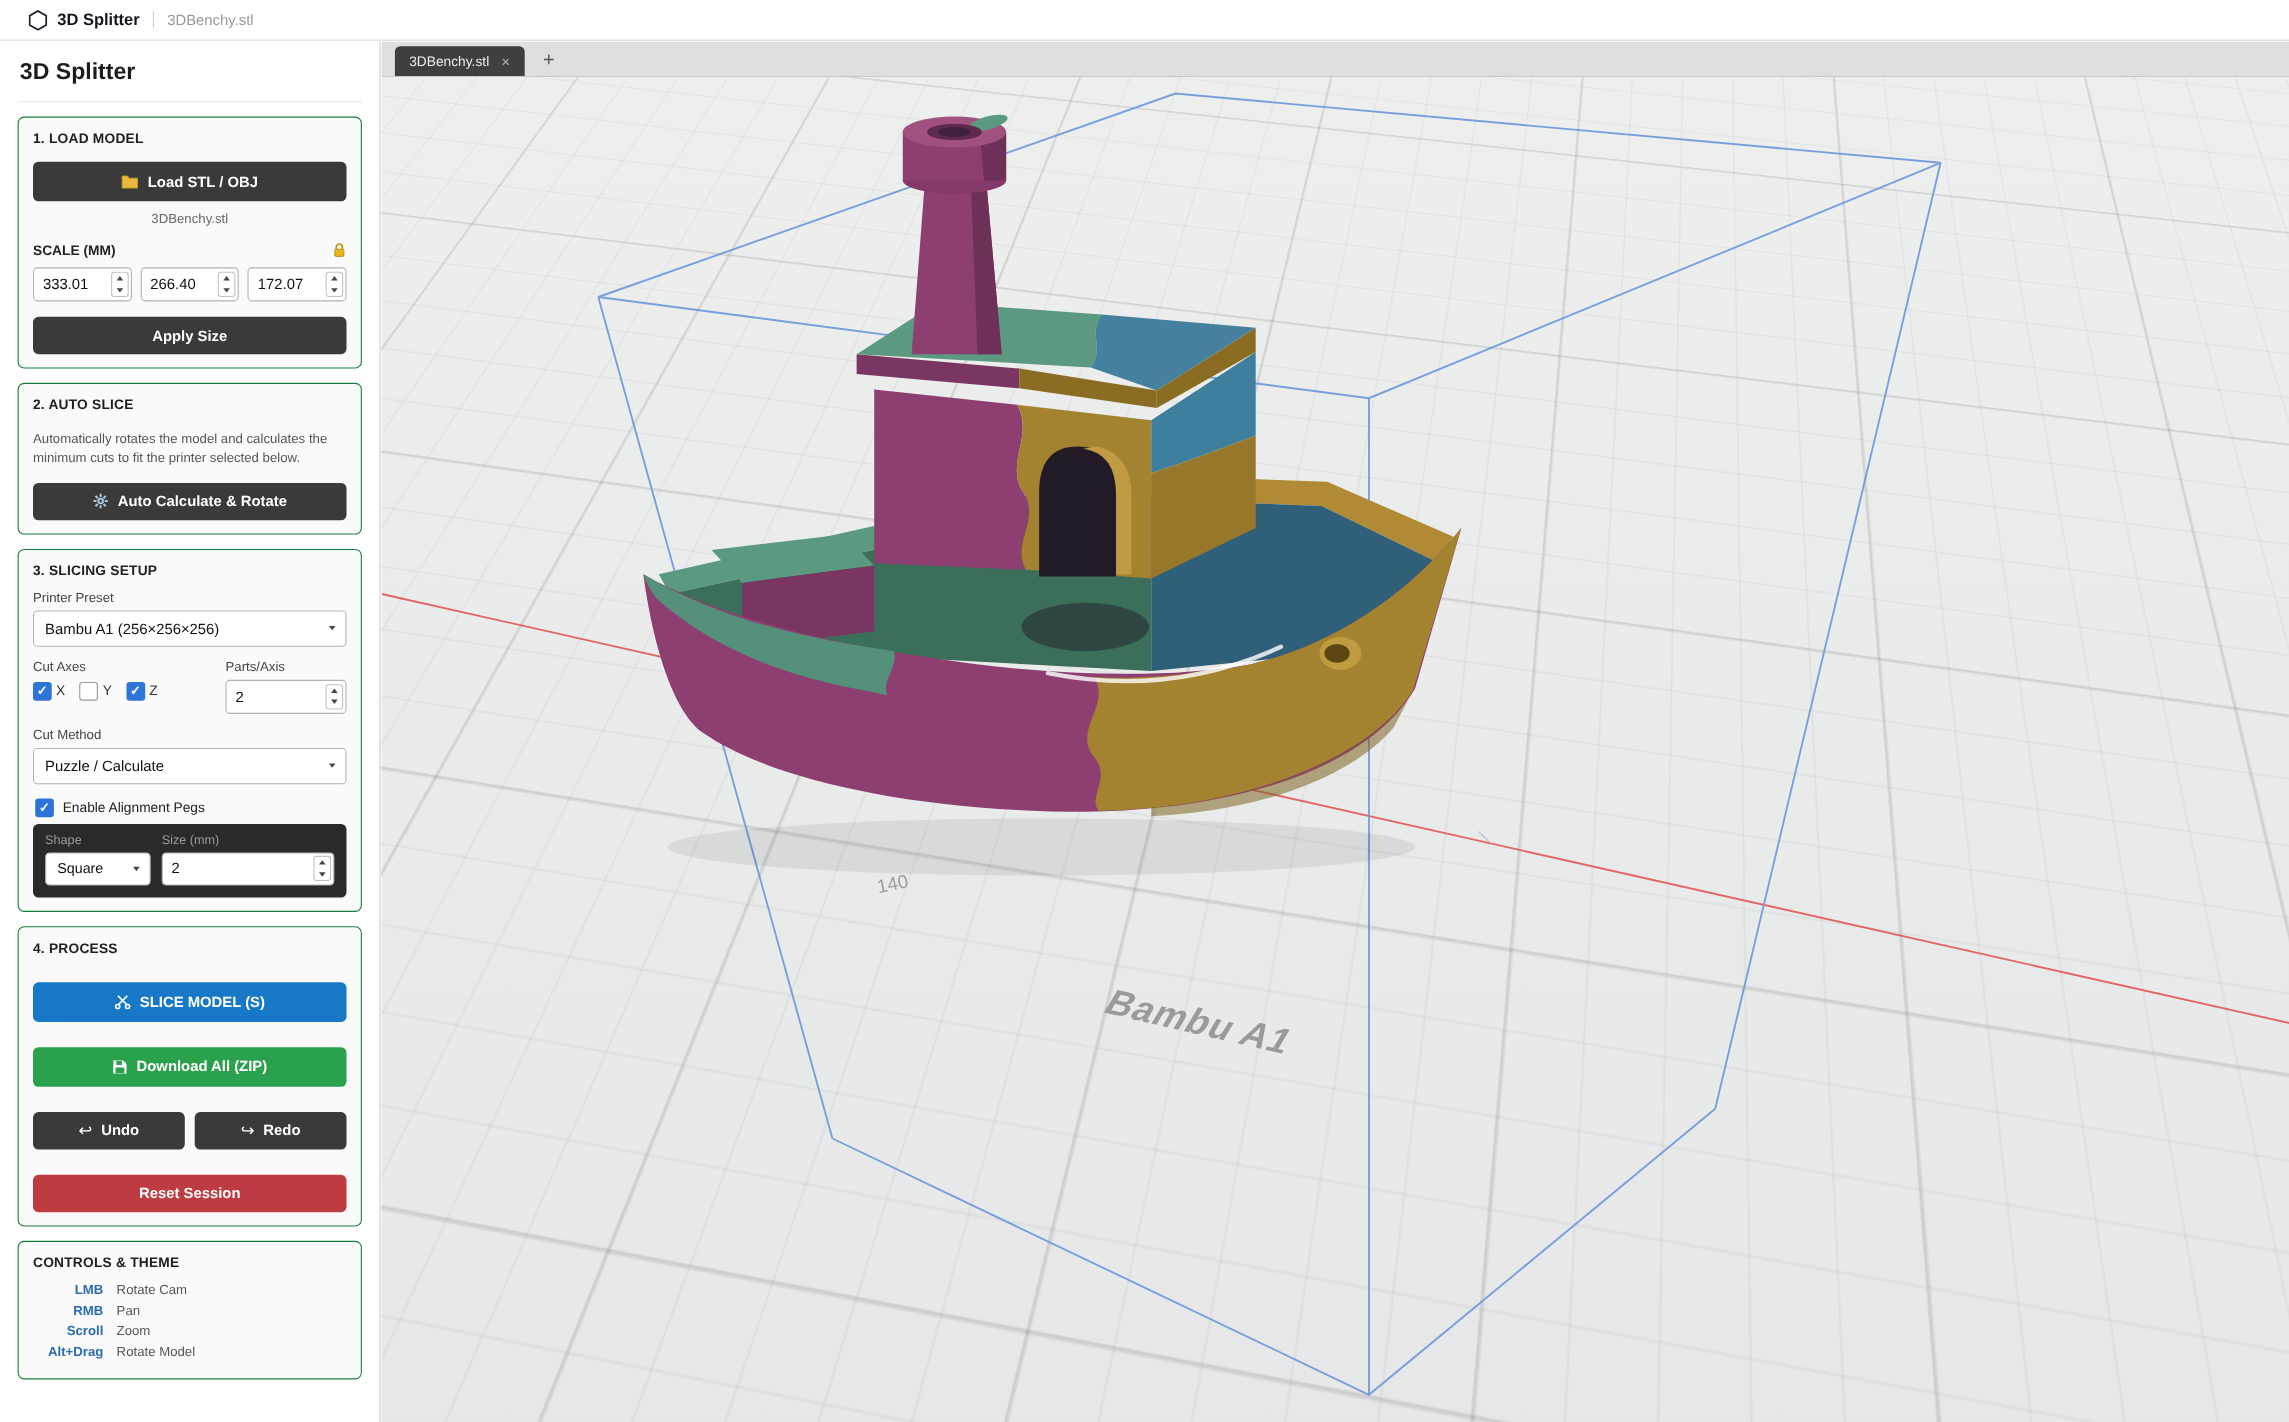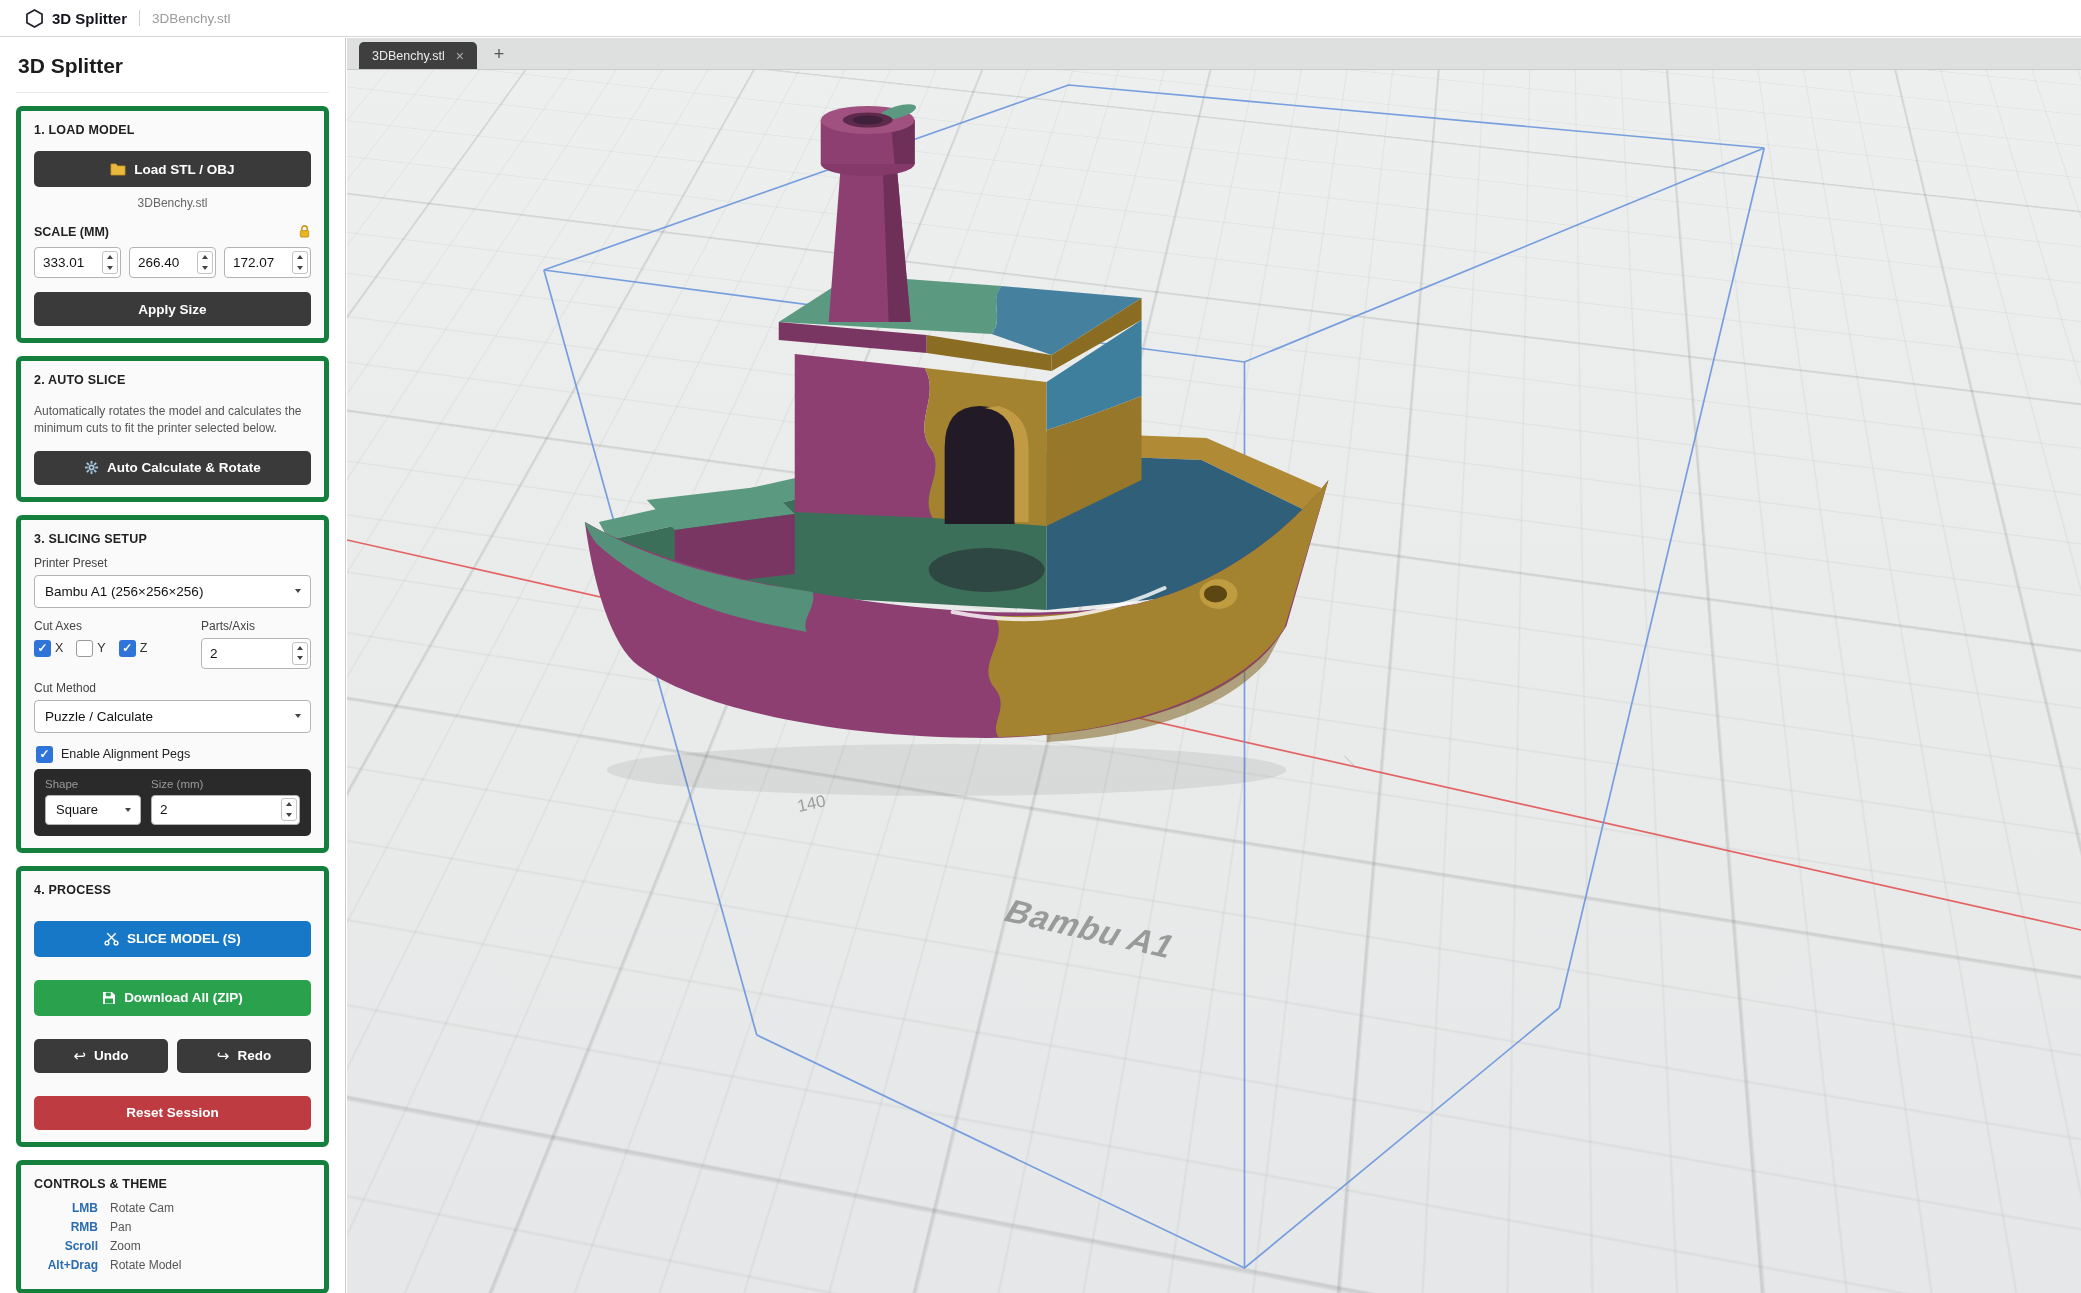--- a/index.html
+++ b/index.html
@@ -18,21 +18,21 @@
   .app-title { font-size:15px; font-weight:bold; color:#15151d; margin-left:9px; }
   .tb-divider { width:1px; height:16px; background:#cfcfcf; margin:0 12px; }
   .tb-file { font-size:13.5px; color:#9a9a9a; }
 
   
   .sidebar {
     position:absolute; left:0; top:38px; bottom:0; width:346px;
     background:#ffffff; border-right:1px solid #cccccc; padding:0 16px; z-index:20;
   }
   .sidebar-title { font-size:21px; font-weight:bold; margin:0; padding:16px 2px 14px 2px; border-bottom:1px solid #e8e8e8; }
-  .section { background:#fafafa; border:5px solid #15803d; border-radius:6px; padding:12px 13px; margin-top:13px; }
+  .section { background:#fafafa; border:1px solid #15803d; border-radius:6px; padding:12px 13px; margin-top:13px; }
   .section-title { font-size:12.5px; font-weight:bold; color:#202020; letter-spacing:.2px; margin-bottom:10px; }
 
   .btn {
     display:flex; align-items:center; justify-content:center; gap:8px;
     width:100%; height:36px; border:none; border-radius:5px;
     color:#fff; font-weight:bold; font-size:13.5px; font-family:inherit; cursor:pointer;margin-top:14px;
   }
   .btn.dark  { background:#3a3a3a; }
   .btn.blue  { background:#1878c8; }
   .btn.green { background:#2aa14c; }

